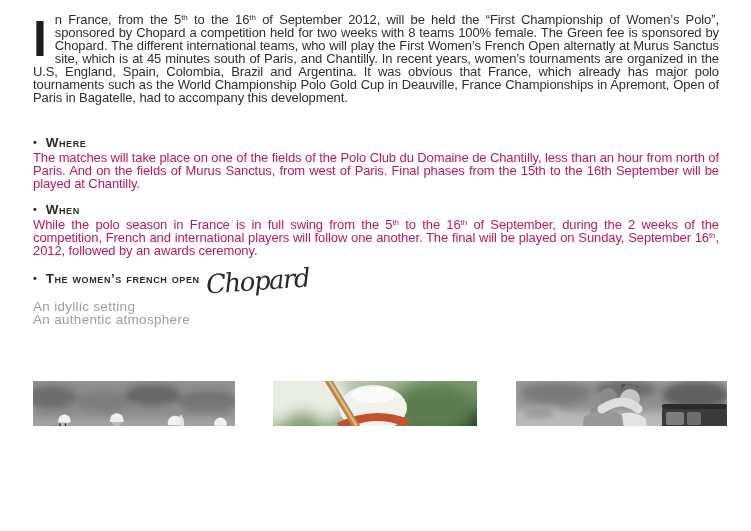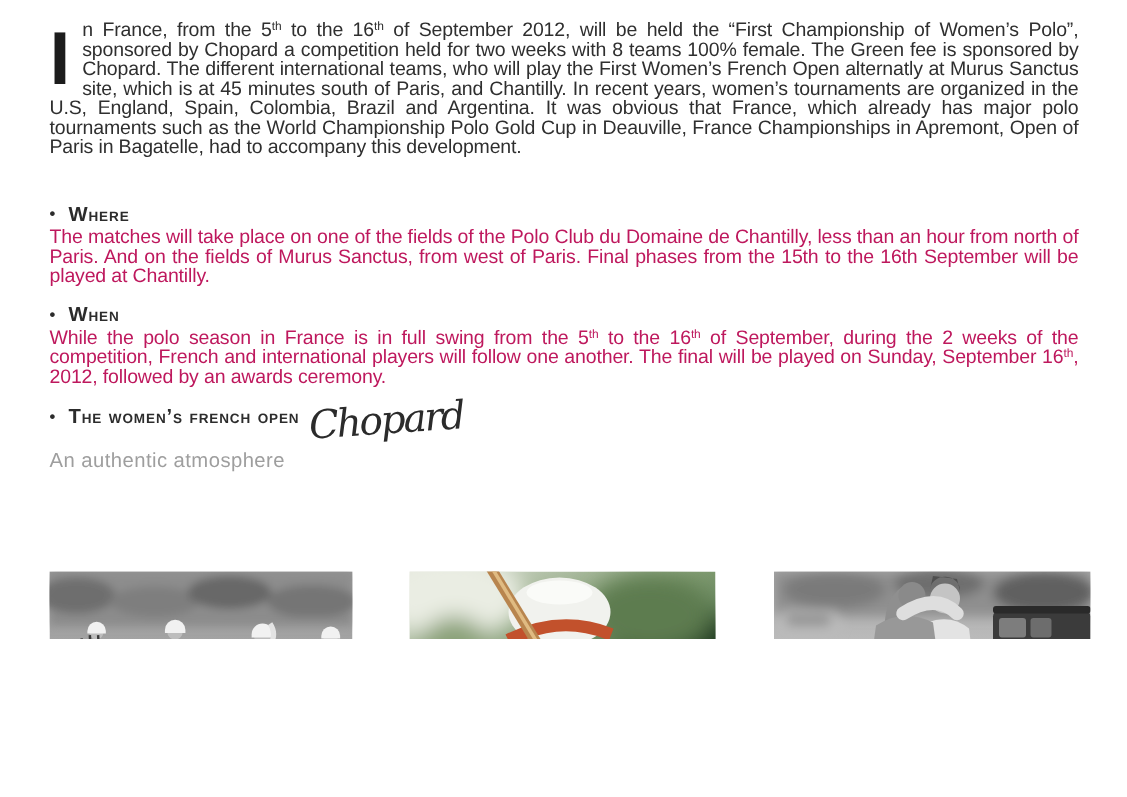--- a/index.html
+++ b/index.html
@@ -73,20 +73,21 @@
       <p class="sec-body">While the polo season in France is in full swing from the 5<sup>th</sup> to the 16<sup>th</sup> of September, during the 2 weeks of the competition, French and international players will follow one another. The final will be played on Sunday, September 16<sup>th</sup>, 2012, followed by an awards ceremony.</p>
     </section>
 
     <section class="sec-open">
       <h2 class="sec-heading">
         <span class="bullet">•</span>
         <span class="sc">The women’s french open</span>
         <span class="chopard">Chopard</span>
       </h2>
       <ul class="features">
+        <li>An idyllic setting</li>
         <li>An authentic atmosphere</li>
       </ul>
     </section>
 
     <div class="photos">
 
       <figure class="photo photo-1" role="img" aria-label="Black and white action photo of four women polo players galloping on horses">
         <svg width="202" height="140" viewBox="0 0 202 140" aria-hidden="true">
           <defs>
             <linearGradient id="g1" x1="0" y1="0" x2="0" y2="1">

